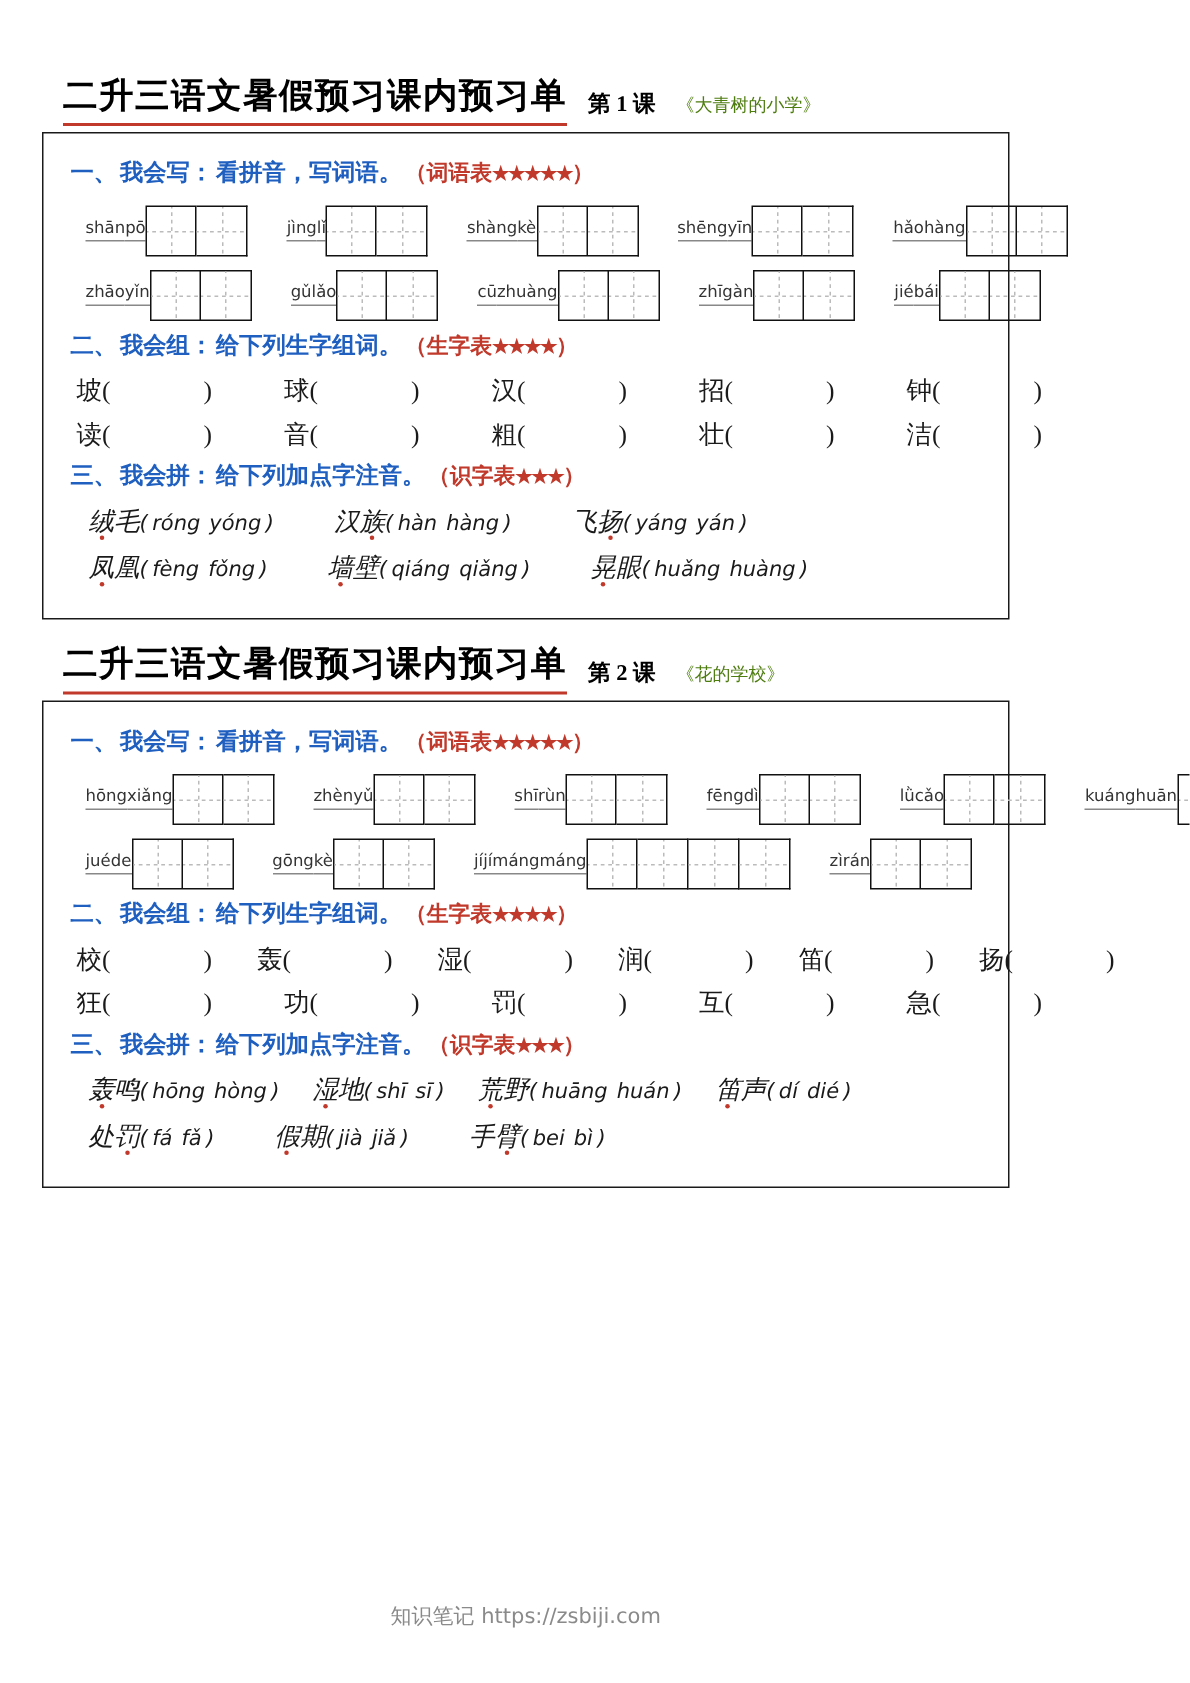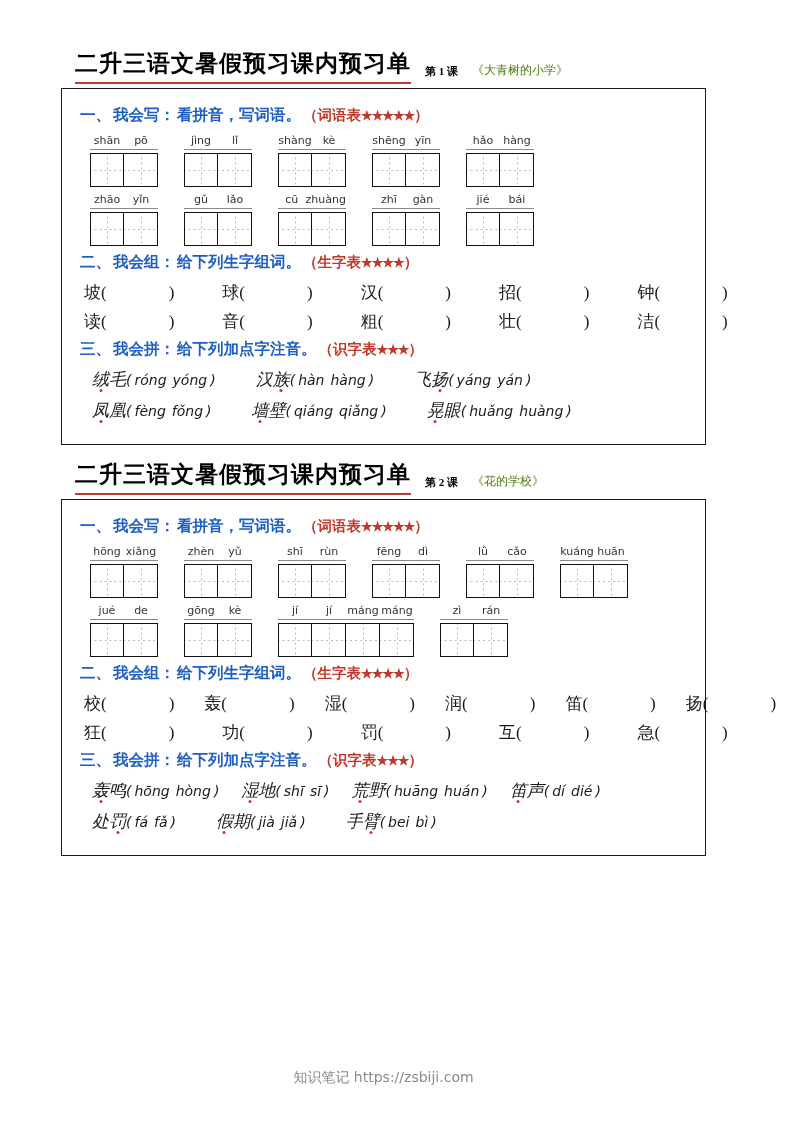--- a/index.html
+++ b/index.html
@@ -13,42 +13,41 @@
     font-family: "Liberation Serif", "DejaVu Serif", serif;
     color: #1a1a1a;
     position: relative;
   }
   .page {
     width: 701px;
     height: 1122px;
     box-sizing: border-box;
     padding: 48px 28px 0 28px;
     position: relative;
-    margin-left: 33px;
   }
   
   .worksheet { margin-bottom: 14px; }
   .ws-head {
     display: flex;
     align-items: flex-end;
     justify-content: flex-start;
     padding: 0 8px 4px 14px;
     gap: 14px;
   }
   .ws-title {
     font-family: "Liberation Serif", "DejaVu Serif", serif;
     font-weight: bold;
     font-size: 23px;
     letter-spacing: 1px;
     color: #000;
     border-bottom: 2px solid #c0392b;
     padding-bottom: 3px;
   }
   .ws-lesson {
-    font-size: 11px;
+    font-size: 15px;
     font-weight: bold;
     color: #000;
     padding-bottom: 5px;
     white-space: nowrap;
   }
   .ws-lesson-name {
     font-size: 12px;
     font-weight: normal;
     color: #4d7c0f;
     padding-bottom: 5px;
@@ -80,21 +79,21 @@
 
   
   .grid-row {
     display: flex;
     justify-content: flex-start;
     gap: 26px;
     margin: 2px 0 6px 16px;
   }
   .word {
     display: flex;
-    flex-direction: column;
+    flex-direction: row;
     align-items: center;
   }
   .word-pinyin {
     display: flex;
     width: 100%;
   }
   .word-pinyin span {
     flex: 1 1 0;
     text-align: center;
     font-size: 11px;

